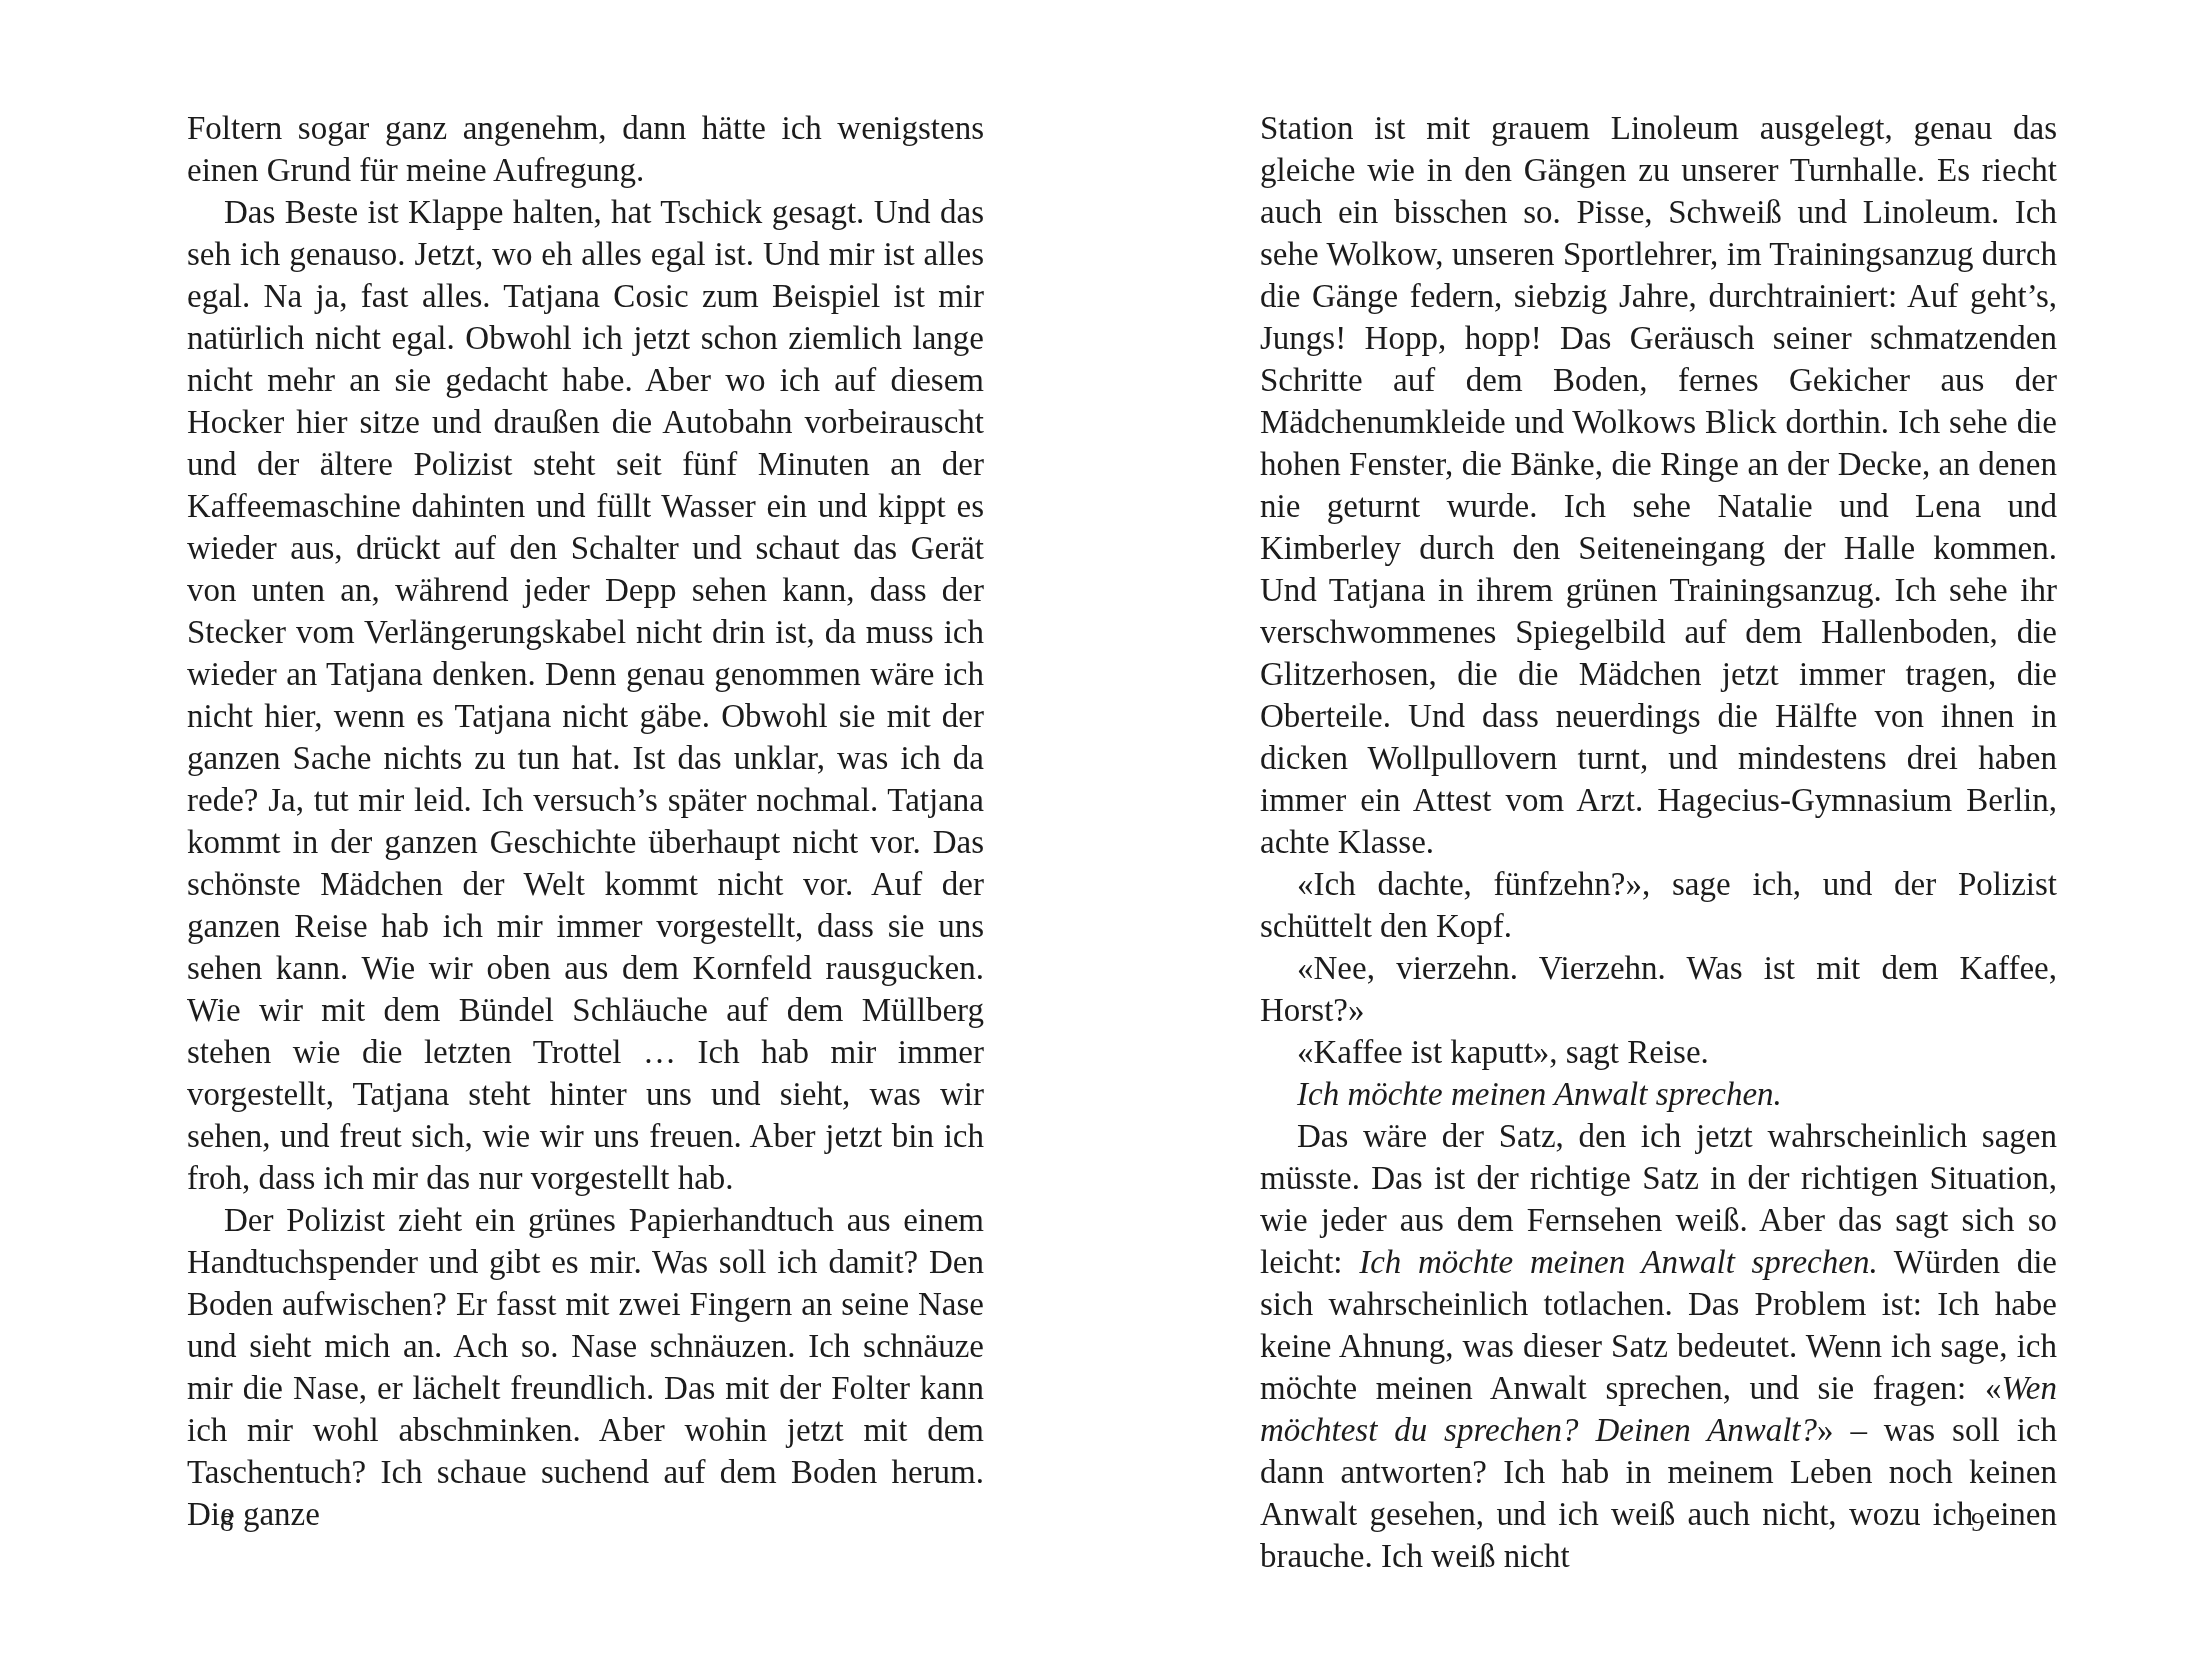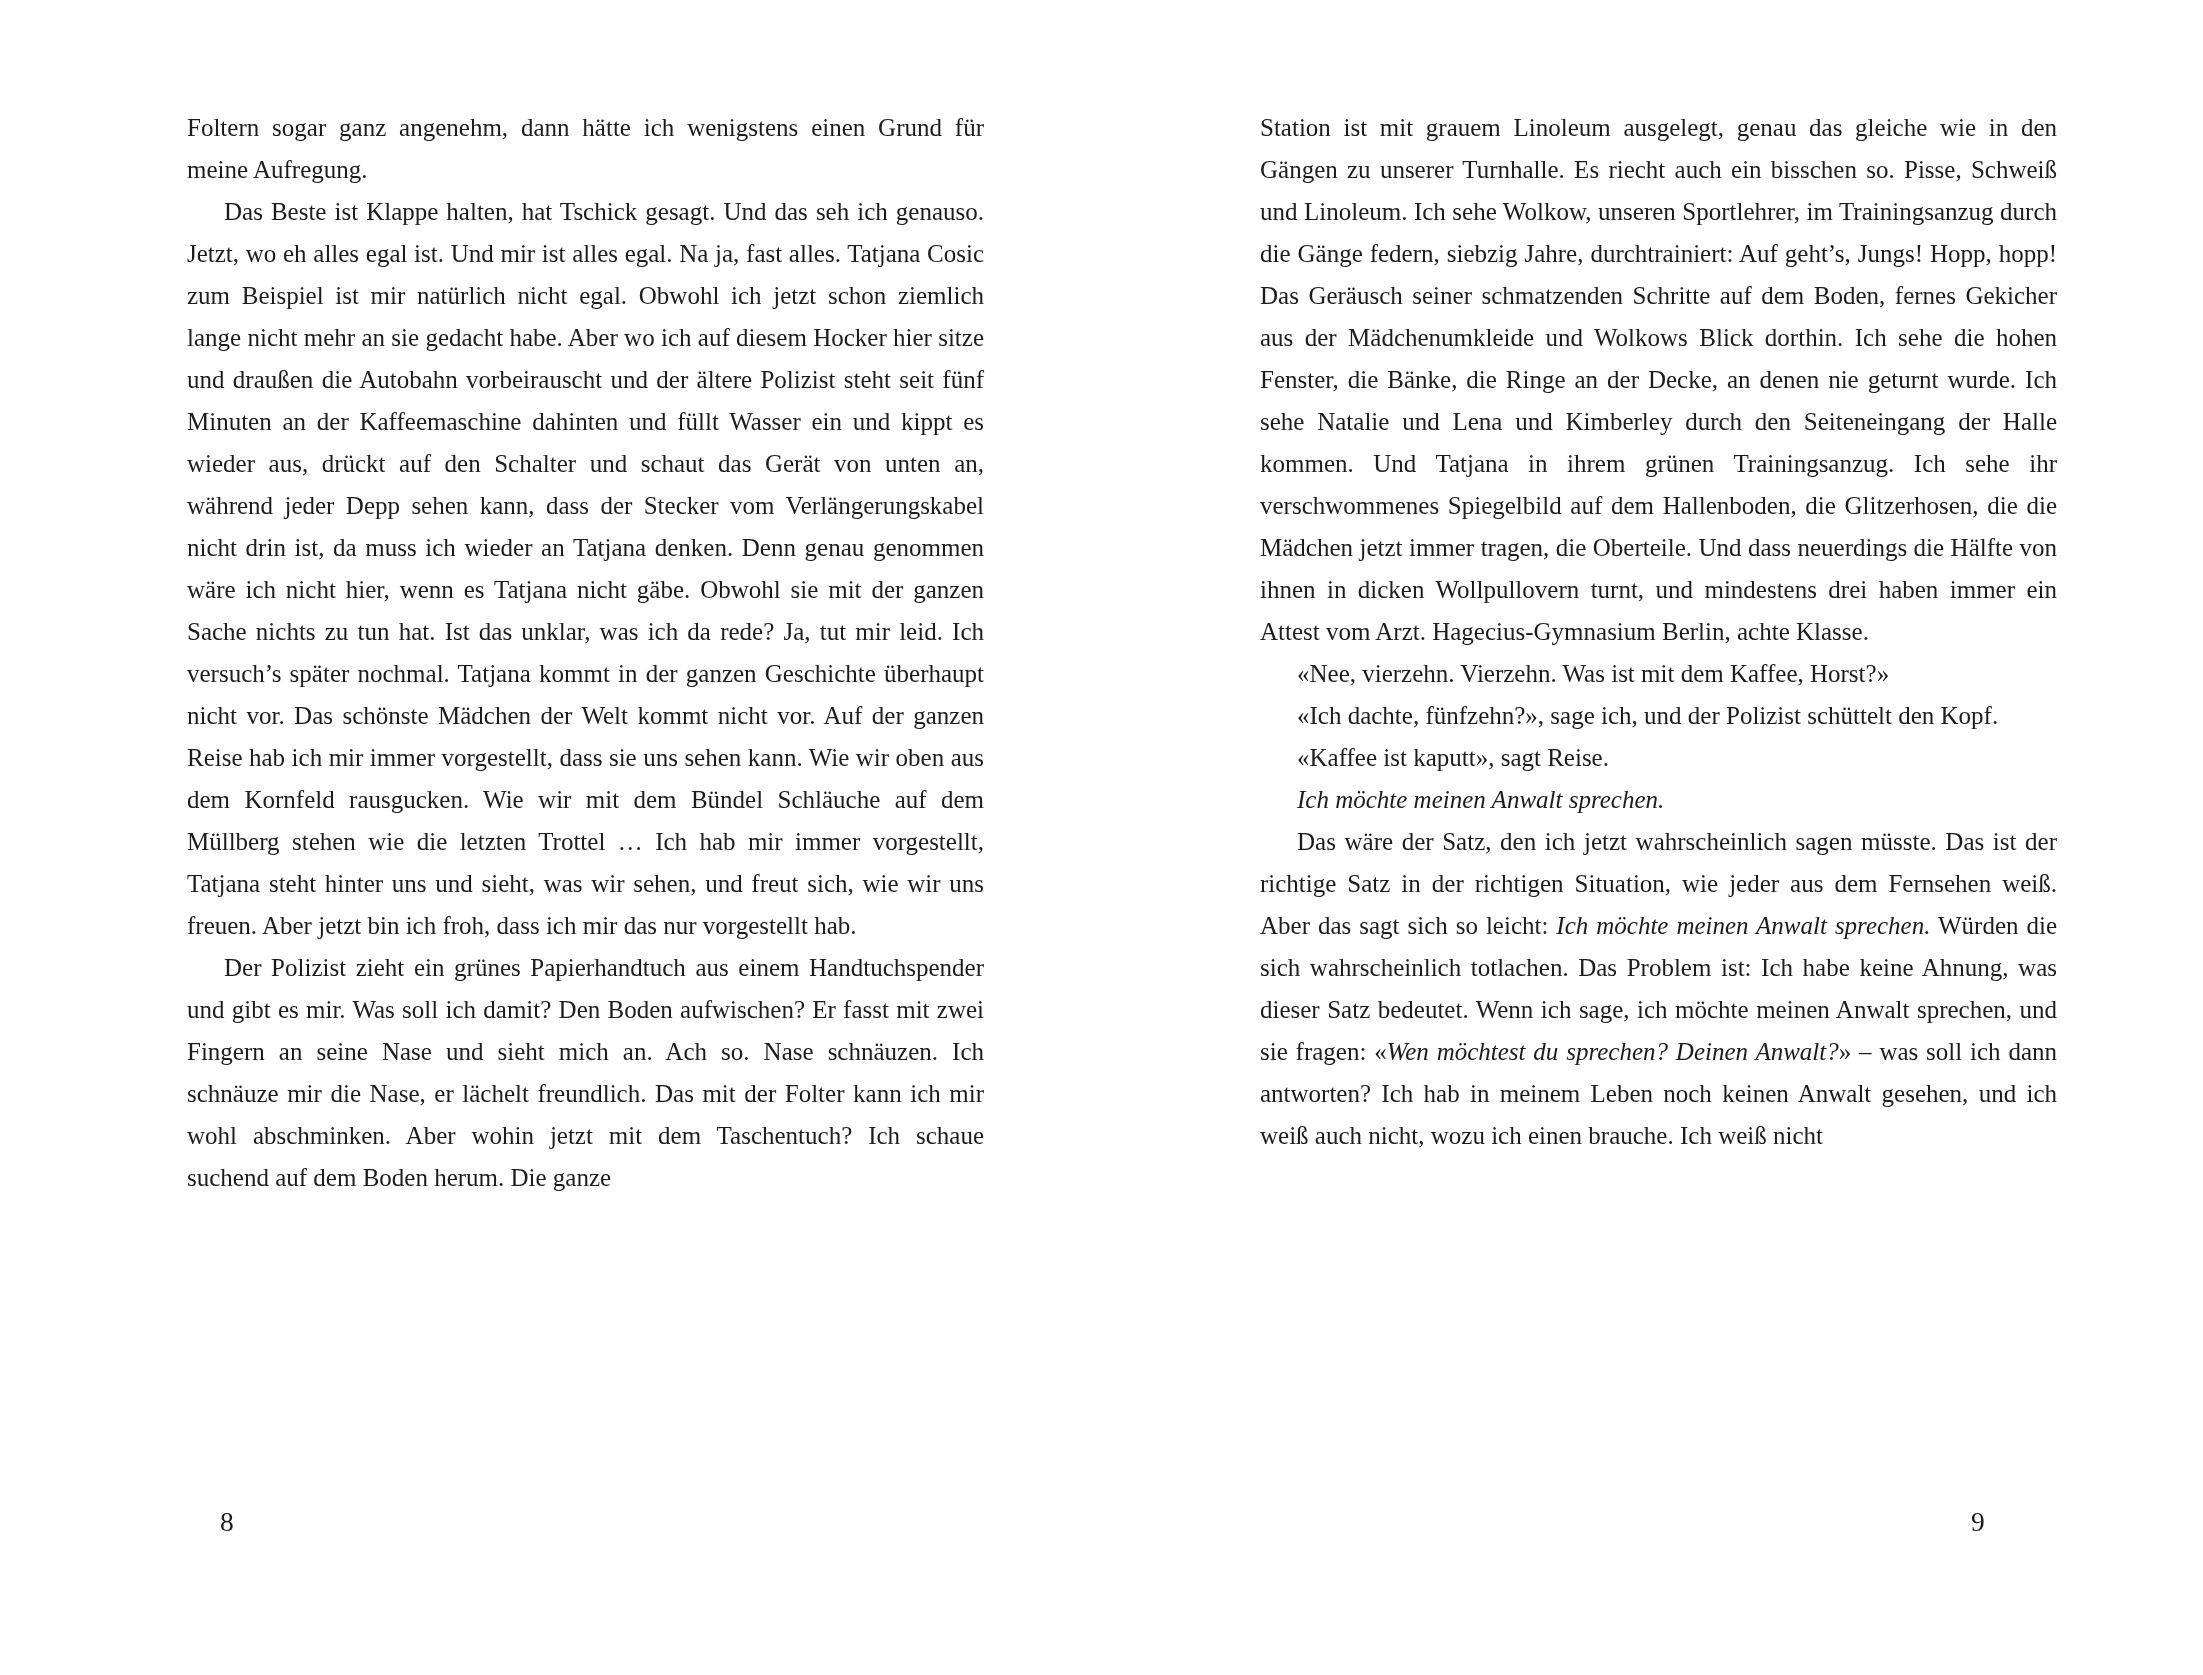--- a/index.html
+++ b/index.html
@@ -17,21 +17,21 @@
   }
   .spread {
     position: absolute;
     inset: 0;
   }
   .text-col {
     position: absolute;
     top: 107px;
     width: 797px;
     text-align: justify;
-    font-size: 25px;
+    font-size: 33px;
     line-height: 42px;
     hyphens: auto;
     -webkit-hyphens: auto;
   }
   .text-col.left  { left: 187px; }
   .text-col.right { left: 1260px; }
   .text-col p {
     margin: 0;
     padding: 0;
   }
@@ -54,22 +54,22 @@
 <div class="spread">
 
   <div class="text-col left" lang="de">
       <p><span>Foltern sogar ganz angenehm, dann hätte ich wenigstens einen Grund für meine Aufregung.</span></p>
       <p class="indent"><span>Das Beste ist Klappe halten, hat Tschick gesagt. Und das seh ich genauso. Jetzt, wo eh alles egal ist. Und mir ist alles egal. Na ja, fast alles. Tatjana Cosic zum Beispiel ist mir natürlich nicht egal. Obwohl ich jetzt schon ziemlich lange nicht mehr an sie gedacht habe. Aber wo ich auf diesem Hocker hier sitze und draußen die Autobahn vorbeirauscht und der ältere Polizist steht seit fünf Minuten an der Kaffeemaschine dahinten und füllt Wasser ein und kippt es wieder aus, drückt auf den Schalter und schaut das Gerät von unten an, während jeder Depp sehen kann, dass der Stecker vom Verlängerungskabel nicht drin ist, da muss ich wieder an Tatjana denken. Denn genau genommen wäre ich nicht hier, wenn es Tatjana nicht gäbe. Obwohl sie mit der ganzen Sache nichts zu tun hat. Ist das unklar, was ich da rede? Ja, tut mir leid. Ich versuch’s später nochmal. Tatjana kommt in der ganzen Geschichte überhaupt nicht vor. Das schönste Mädchen der Welt kommt nicht vor. Auf der ganzen Reise hab ich mir immer vorgestellt, dass sie uns sehen kann. Wie wir oben aus dem Kornfeld rausgucken. Wie wir mit dem Bündel Schläuche auf dem Müllberg stehen wie die letzten Trottel … Ich hab mir immer vorgestellt, Tatjana steht hinter uns und sieht, was wir sehen, und freut sich, wie wir uns freuen. Aber jetzt bin ich froh, dass ich mir das nur vorgestellt hab.</span></p>
       <p class="indent"><span>Der Polizist zieht ein grünes Papierhandtuch aus einem Handtuchspender und gibt es mir. Was soll ich damit? Den Boden aufwischen? Er fasst mit zwei Fingern an seine Nase und sieht mich an. Ach so. Nase schnäuzen. Ich schnäuze mir die Nase, er lächelt freundlich. Das mit der Folter kann ich mir wohl abschminken. Aber wohin jetzt mit dem Taschentuch? Ich schaue suchend auf dem Boden herum. Die ganze</span></p>
     </div>
 
   <div class="text-col right" lang="de">
       <p><span>Station ist mit grauem Linoleum ausgelegt, genau das gleiche wie in den Gängen zu unserer Turnhalle. Es riecht auch ein bisschen so. Pisse, Schweiß und Linoleum. Ich sehe Wolkow, unseren Sportlehrer, im Trainingsanzug durch die Gänge federn, siebzig Jahre, durchtrainiert: Auf geht’s, Jungs! Hopp, hopp! Das Geräusch seiner schmatzenden Schritte auf dem Boden, fernes Gekicher aus der Mädchenumkleide und Wolkows Blick dorthin. Ich sehe die hohen Fenster, die Bänke, die Ringe an der Decke, an denen nie geturnt wurde. Ich sehe Natalie und Lena und Kimberley durch den Seiteneingang der Halle kommen. Und Tatjana in ihrem grünen Trainingsanzug. Ich sehe ihr verschwommenes Spiegelbild auf dem Hallenboden, die Glitzerhosen, die die Mädchen jetzt immer tragen, die Oberteile. Und dass neuerdings die Hälfte von ihnen in dicken Wollpullovern turnt, und mindestens drei haben immer ein Attest vom Arzt. Hagecius-Gymnasium Berlin, achte Klasse.</span></p>
+      <p class="indent"><span>«Ich dachte, fünfzehn?», sage ich, und der Polizist schüttelt den Kopf.</span></p>
       <p class="indent"><span>«Nee, vierzehn. Vierzehn. Was ist mit dem Kaffee, Horst?»</span></p>
-      <p class="indent"><span>«Ich dachte, fünfzehn?», sage ich, und der Polizist schüttelt den Kopf.</span></p>
       <p class="indent"><span>«Kaffee ist kaputt», sagt Reise.</span></p>
       <p class="indent"><span style="font-style: italic;">Ich möchte meinen Anwalt sprechen.</span></p>
       <p class="indent"><span>Das wäre der Satz, den ich jetzt wahrscheinlich sagen müsste. Das ist der richtige Satz in der richtigen Situation, wie jeder aus dem Fernsehen weiß. Aber das sagt sich so leicht: </span><span style="font-style: italic;">Ich möchte meinen Anwalt sprechen.</span><span> Würden die sich wahrscheinlich totlachen. Das Problem ist: Ich habe keine Ahnung, was dieser Satz bedeutet. Wenn ich sage, ich möchte meinen Anwalt sprechen, und sie fragen: «</span><span style="font-style: italic;">Wen möchtest du sprechen? Deinen Anwalt?</span><span>» – was soll ich dann antworten? Ich hab in meinem Leben noch keinen Anwalt gesehen, und ich weiß auch nicht, wozu ich einen brauche. Ich weiß nicht</span></p>
     </div>
 
   <div class="page-number left">8</div>
 
   <div class="page-number right">9</div>
 
 </div>

